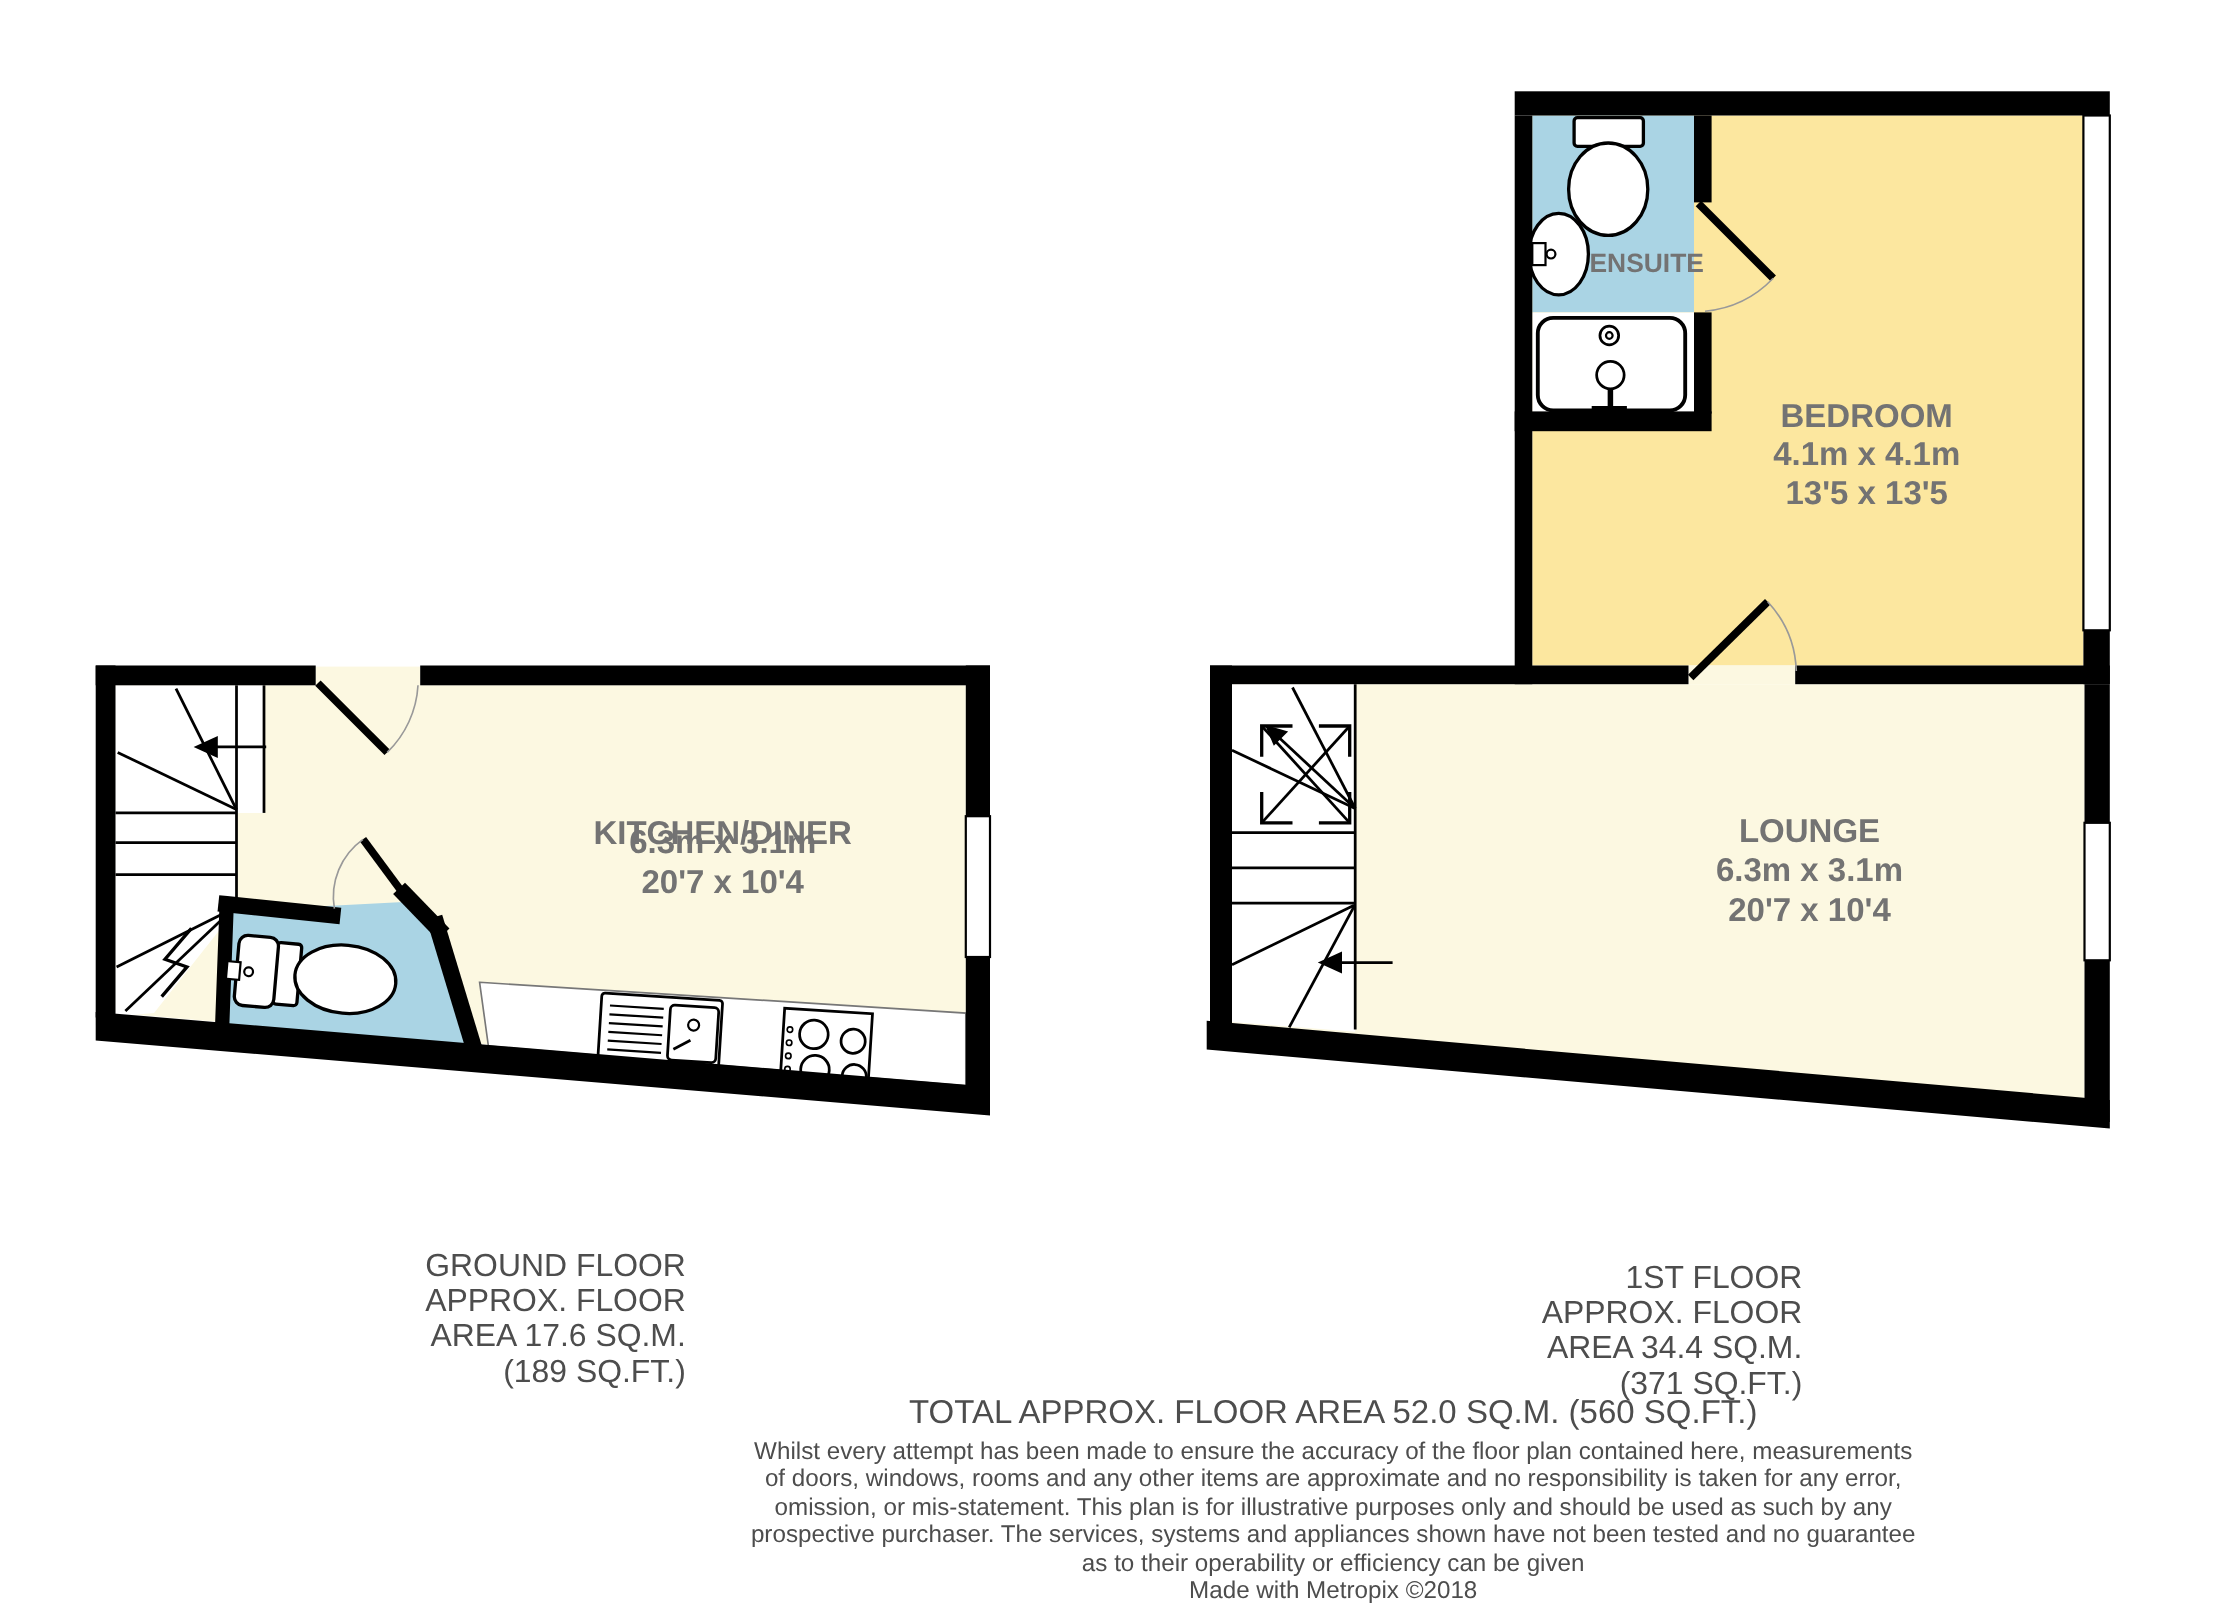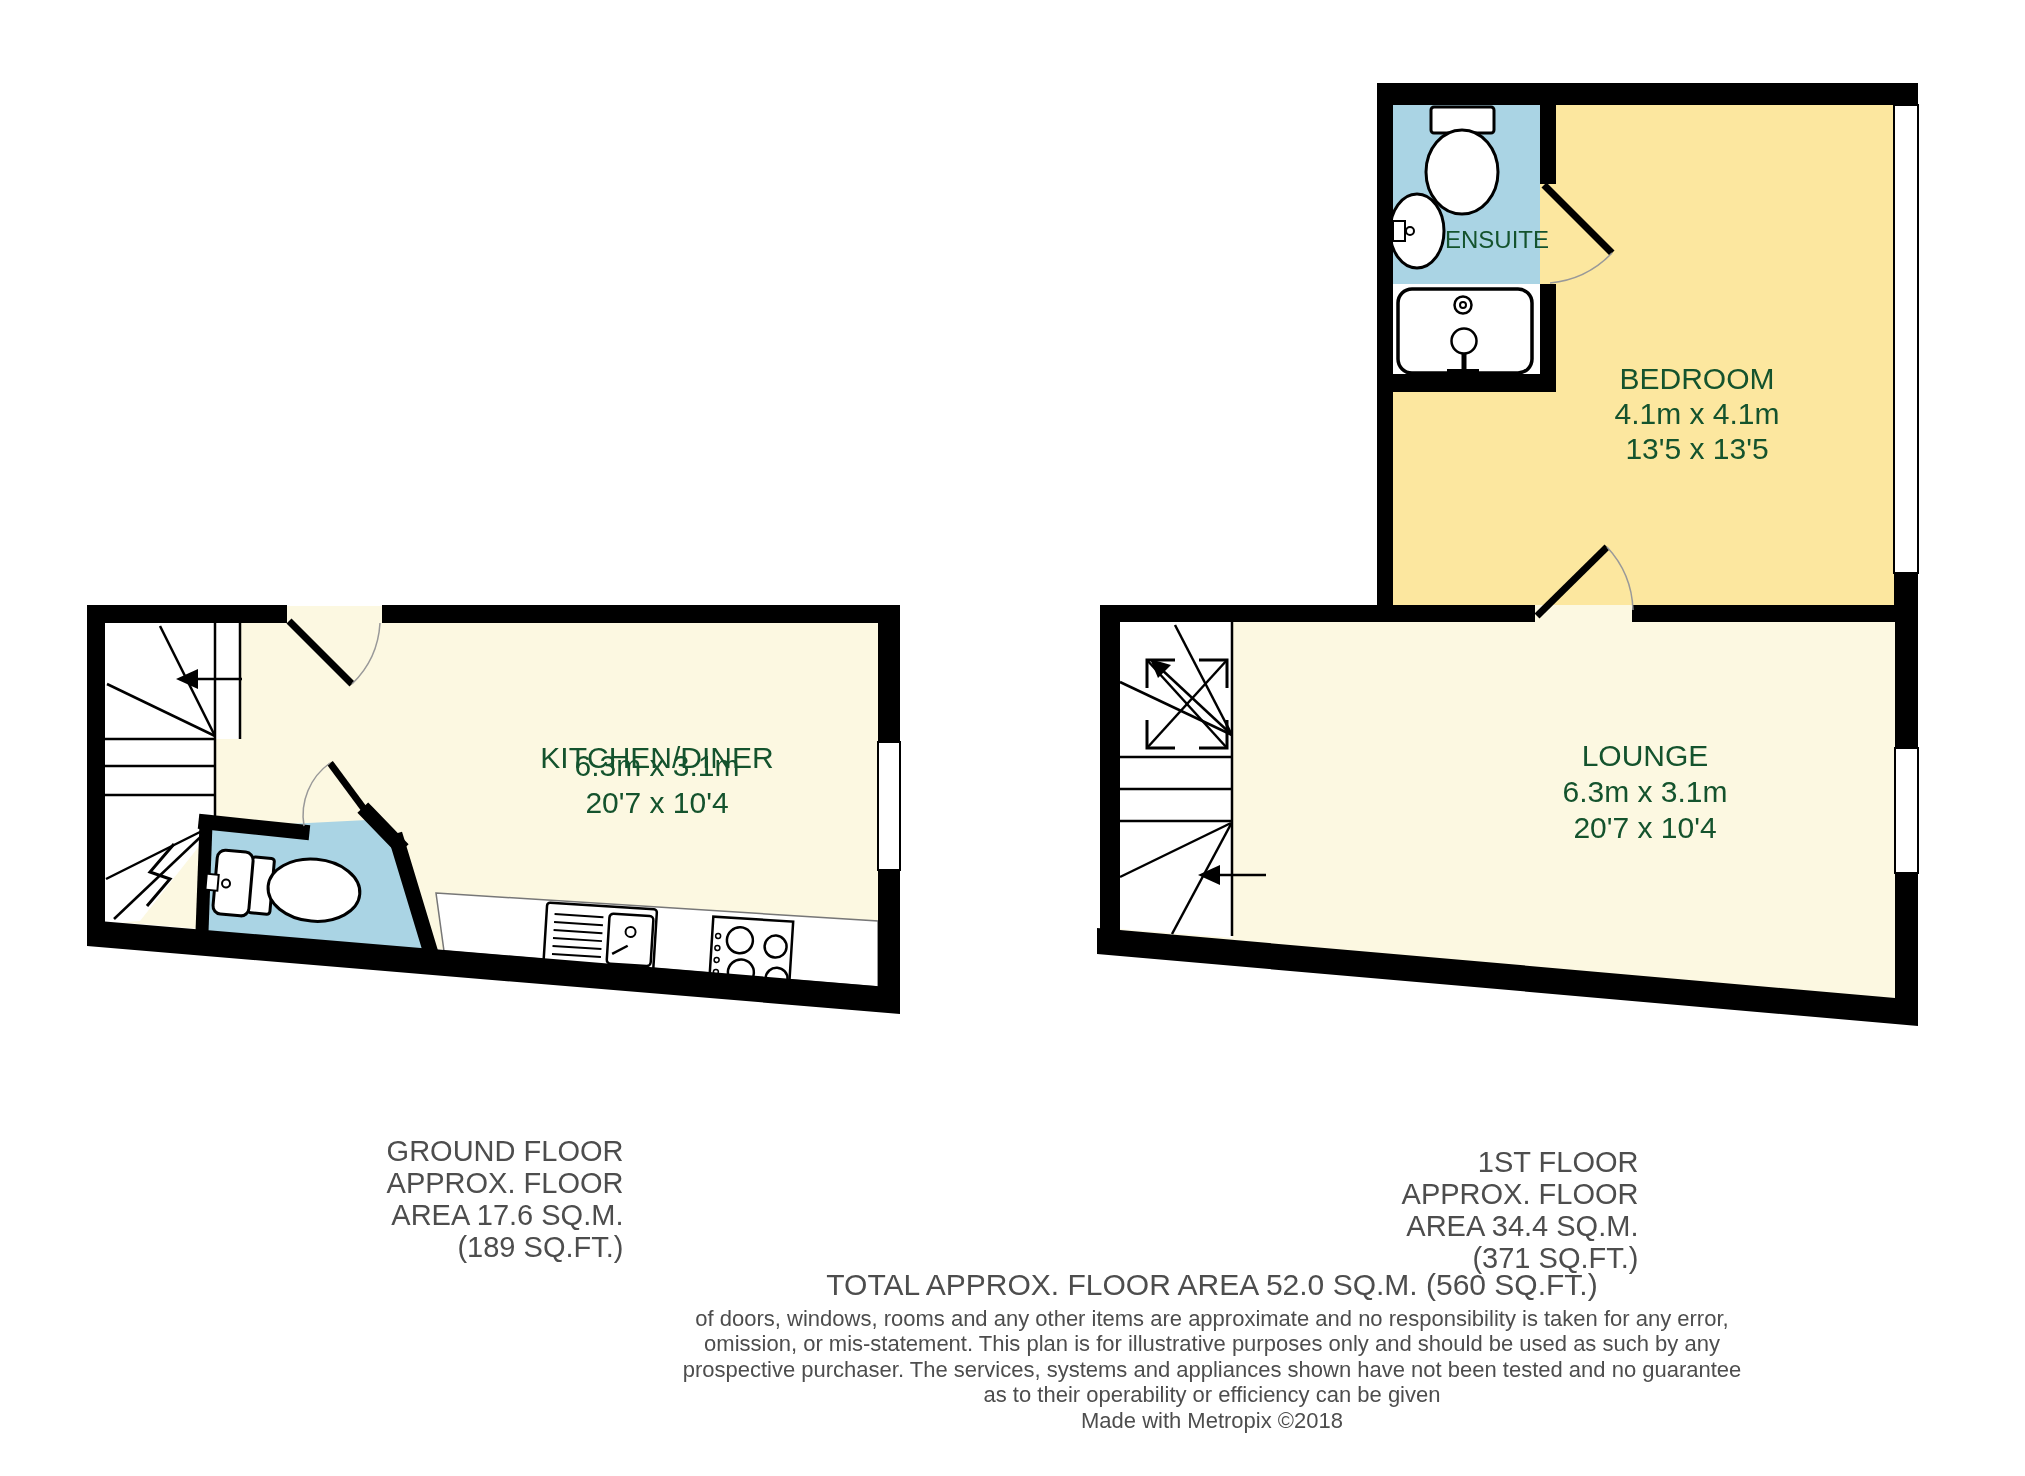--- a/index.html
+++ b/index.html
@@ -1,20 +1,20 @@
 <!DOCTYPE html>
 <html><head>
 <meta charset="utf-8">
 <style>
   html,body{margin:0;padding:0;background:#fff;}
   .page{position:relative;width:2025px;height:1476px;background:#ffffff;overflow:hidden;
         font-family:"Liberation Sans",sans-serif;}
   .plan-svg{position:absolute;left:0;top:0;width:2025px;height:1476px;}
-  .room-label{position:absolute;transform:translateX(-50%);font-weight:normal;font-size:30px;
-              color:#14532d;white-space:nowrap;letter-spacing:0px;text-align:right;}
+  .room-label{position:absolute;transform:translateX(-50%);font-weight:bold;font-size:30px;
+              color:#737373;white-space:nowrap;letter-spacing:0px;text-align:right;}
   .small-label{font-size:24px;}
   .caption{position:absolute;transform:translateX(-50%);font-size:29px;line-height:32px;
            color:#4d4d4d;text-align:right;white-space:nowrap;}
   .total-line{position:absolute;transform:translateX(-50%);font-size:30px;color:#4d4d4d;
               white-space:nowrap;}
   .disclaimer{position:absolute;transform:translateX(-50%);font-size:22px;line-height:25.4px;
               color:#4d4d4d;text-align:center;white-space:nowrap;}
 </style>
 </head>
 <body>
@@ -209,20 +209,21 @@
   <div class="caption" style="left:1520px;top:1135px;margin-top:11px;">
     <div>1ST FLOOR</div>
     <div>APPROX. FLOOR</div>
     <div>AREA 34.4 SQ.M.</div>
     <div>(371 SQ.FT.)</div>
   </div>
 
   <div class="total-line" style="left:1212px;top:1268px;">TOTAL APPROX. FLOOR AREA 52.0 SQ.M. (560 SQ.FT.)</div>
 
   <div class="disclaimer" style="left:1212px;top:1306px;">
+    <div>Whilst every attempt has been made to ensure the accuracy of the floor plan contained here, measurements</div>
     <div>of doors, windows, rooms and any other items are approximate and no responsibility is taken for any error,</div>
     <div>omission, or mis-statement. This plan is for illustrative purposes only and should be used as such by any</div>
     <div>prospective purchaser. The services, systems and appliances shown have not been tested and no guarantee</div>
     <div>as to their operability or efficiency can be given</div>
     <div>Made with Metropix ©2018</div>
   </div>
 
 </div>
 
 </body></html>

